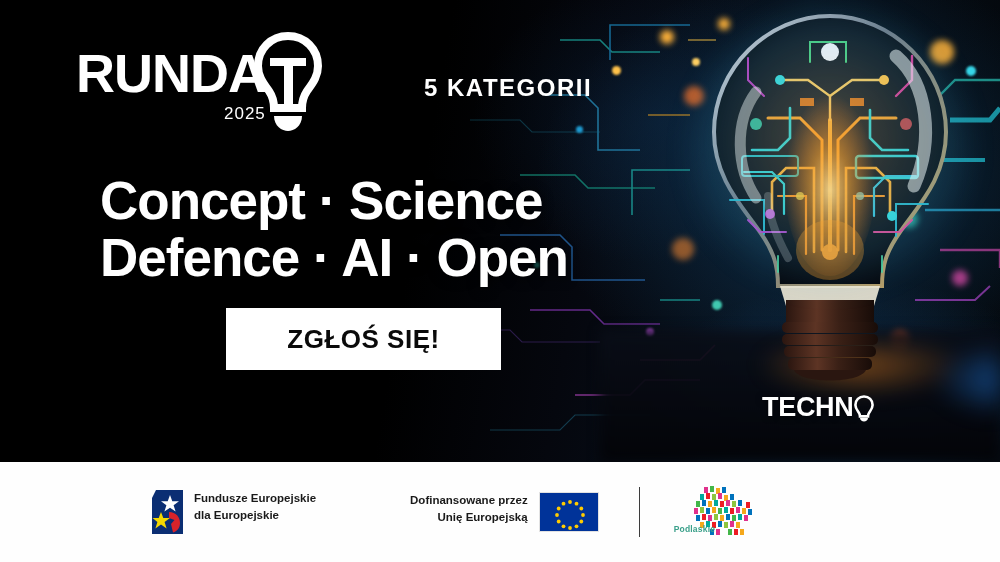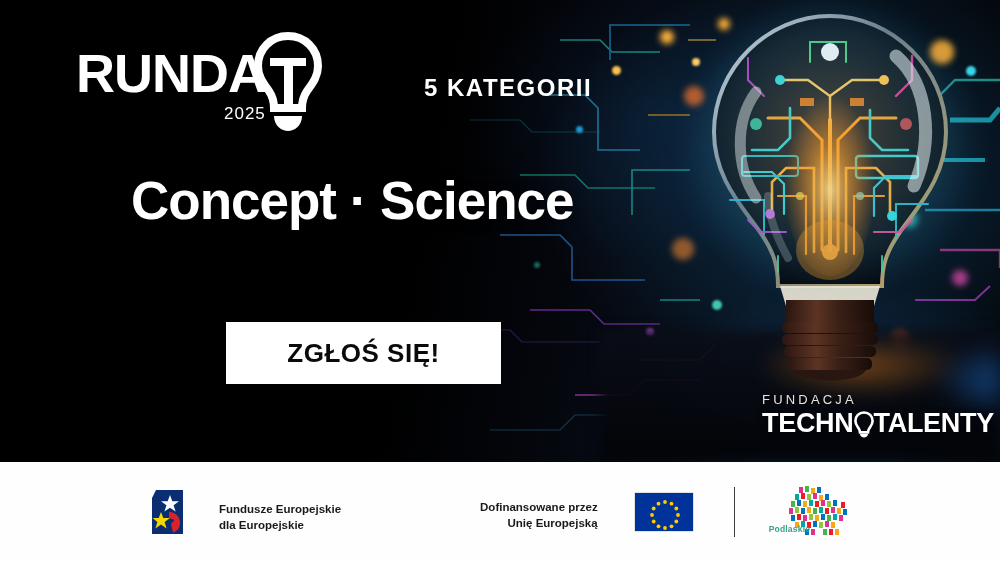--- a/index.html
+++ b/index.html
@@ -59,43 +59,43 @@
   .wordmark .year { position:absolute; left:148px; top:56px; font-size:17px;
       font-weight:normal; color:#fff; letter-spacing:1px; }
   .bulb-mark { position:relative; margin-left:-14px; margin-top:-16px; width:72px; height:104px; }
 
   .kategorii { position:absolute; left:424px; top:74px; font-size:24px; font-weight:bold;
       color:#fff; letter-spacing:1.5px; }
 
   .headline { position:absolute; left:100px; top:172px; color:#fff; font-weight:bold;
       font-size:53px; line-height:1.08; letter-spacing:-1px; white-space:nowrap;
       text-shadow:0 2px 12px rgba(0,0,0,.8); }
-  .headline .ln { display:block;margin-left:31px; }
-
-  .cta { position:absolute; left:226px; top:322px; width:275px; height:62px;
+  .headline .ln { display:block; }
+
+  .cta { position:absolute; left:226px; top:308px; width:275px; height:62px;
       background:#fff; display:flex; align-items:center; justify-content:center;
       border:none; cursor:pointer; }
   .cta span { color:#0a0a0a; font-size:26px; font-weight:bold; letter-spacing:.5px; }
 
   
   .foundation { position:absolute; left:762px; top:392px; width:215px; }
   .foundation .fund { font-size:13px; letter-spacing:3.2px; color:#e8e4dd;
       font-weight:normal; margin-bottom:1px; text-shadow:0 1px 4px rgba(0,0,0,.7);}
   .foundation .tt { display:flex; align-items:center; font-size:27px; font-weight:bold;
       color:#fff; letter-spacing:-.3px; text-shadow:0 1px 6px rgba(0,0,0,.7); }
   .tt-bulb { width:20px; height:27px; margin:0 0px; position:relative; top:1px; }
 
   
   .footer { position:absolute; left:0; top:462px; width:1000px; height:100px;
       background:#fefefe; display:flex; align-items:center; }
   .footer-inner { display:flex; align-items:center; width:100%; padding-left:152px; }
-  .f-item { display:flex; align-items:flex-end;gap:25px; }
+  .f-item { display:flex; align-items:flex-start; }
   .f-label { font-size:11.5px; color:#1a1a1a; line-height:1.45; font-weight:bold;
       font-family:"Liberation Sans", sans-serif; }
-  .f-label.r { text-align:right;margin-left:45px; }
+  .f-label.r { text-align:right; }
 
   .fe-mark { width:31px; height:44px; margin-right:11px; }
   .pl-flag { width:59px; height:37px; border:1px solid #d8d8d8; margin-right:11px; }
   .pl-flag .w { height:50%; background:#fff; }
   .pl-flag .r { height:50%; background:#c8102e; }
   .eu-flag { width:60px; height:40px; background:#003399; margin-left:11px; position:relative;
       border:1px solid #e2e2e2; }
   .divider { width:1px; height:50px; background:#3c3c3c; margin:0 34px 0 40px; }
   .podlaskie { position:relative; width:92px; height:58px; }
   .podlaskie .pl-text { position:absolute; left:0px; bottom:7px; font-size:8.5px;
@@ -268,39 +268,38 @@
           <rect x="18" y="26" width="36" height="8" fill="#ffffff"></rect>
           <rect x="32" y="26" width="9" height="52" fill="#ffffff"></rect>
         </svg>
       </div>
     </div>
 
     <div class="kategorii">5 KATEGORII</div>
 
     <div class="headline">
       <span class="ln">Concept · Science</span>
+      <span class="ln">Defence · AI · Open</span>
     </div>
 
     <button class="cta">
       <span>ZGŁOŚ SIĘ!</span>
     </button>
 
     <div class="foundation">
-      <div class="fund">FUNDACJA</div>
       <div class="tt">
         <span>TECHN</span>
         <span class="tt-bulb">
           <svg width="20" height="27" viewBox="0 0 20 27">
             <path d="M10 1.5 C15 1.5 18.6 5.2 18.6 10 C18.6 13.2 16.8 15.2 15.4 17.2
                      C14.3 18.8 14 20 14 21.4 L6 21.4 C6 20 5.7 18.8 4.6 17.2
                      C3.2 15.2 1.4 13.2 1.4 10 C1.4 5.2 5 1.5 10 1.5 Z" fill="none" stroke="#ffffff" stroke-width="2.6"></path>
             <path d="M6 23 C6 25.4 8 26.4 10 26.4 C12 26.4 14 25.4 14 23 Z" fill="#ffffff"></path>
           </svg>
         </span>
-        <span>TALENTY</span>
       </div>
     </div>
   </div>
 
   <div class="footer">
     <div class="footer-inner">
 
       <div class="f-item">
         <span class="fe-mark">
           <svg width="31" height="44" viewBox="0 0 31 44">

